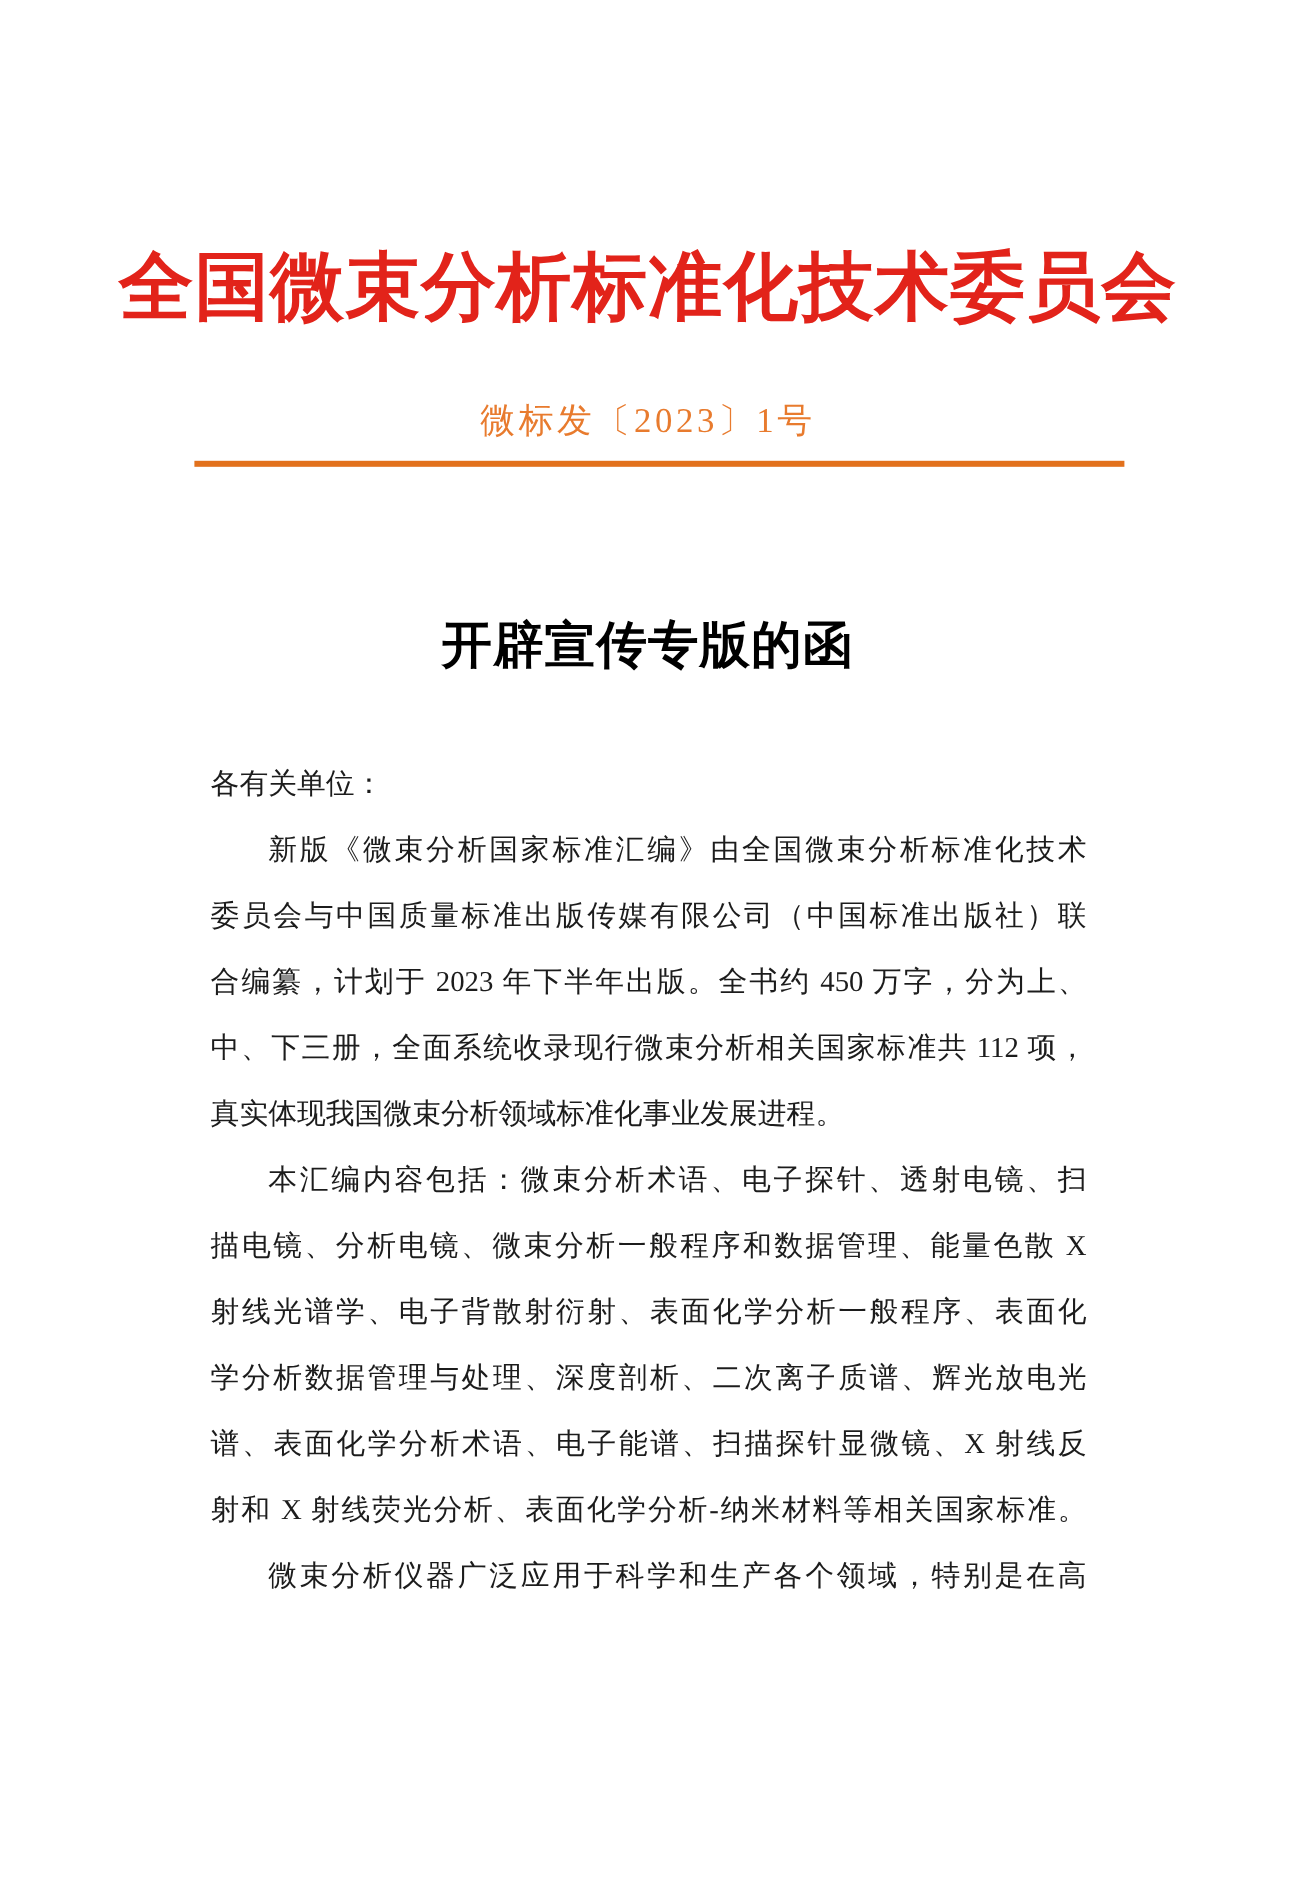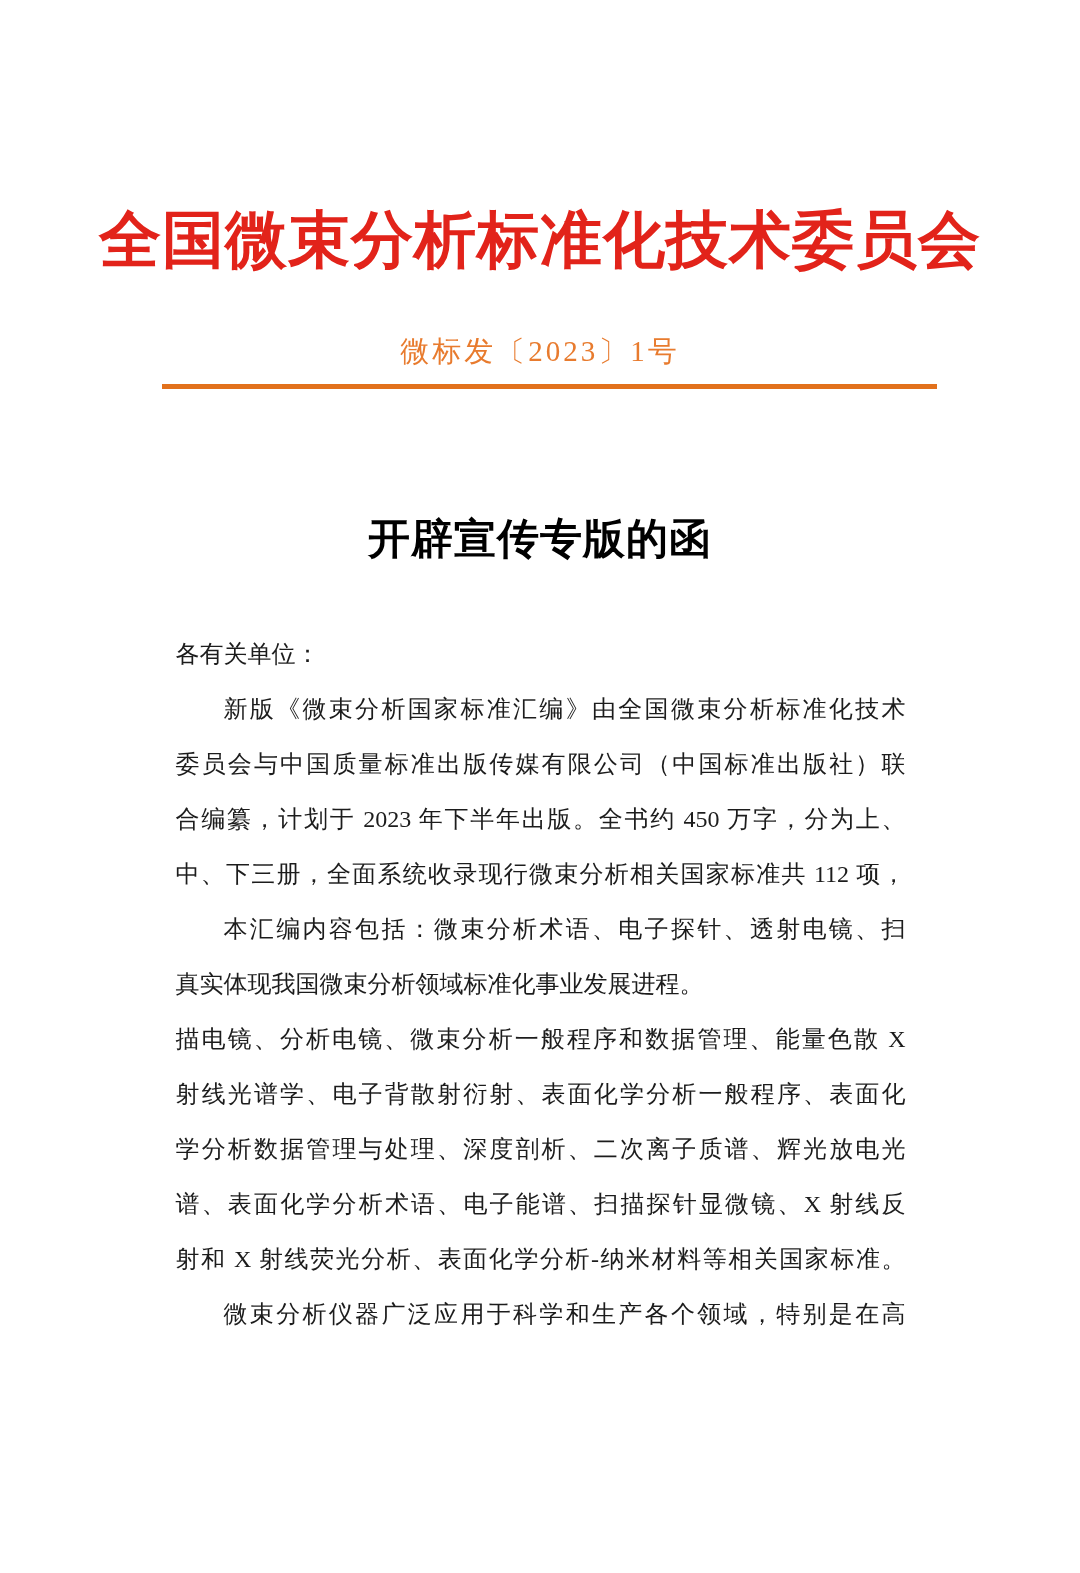--- a/index.html
+++ b/index.html
@@ -85,22 +85,22 @@
   <div class="letter-title">
     <div>开辟宣传专版的函</div>
   </div>
 
   <div class="letter-body">
       <div class="body-line">各有关单位：</div>
       <div class="body-line indent justify">新版《微束分析国家标准汇编》由全国微束分析标准化技术</div>
       <div class="body-line justify">委员会与中国质量标准出版传媒有限公司（中国标准出版社）联</div>
       <div class="body-line justify">合编纂，计划于 2023 年下半年出版。全书约 450 万字，分为上、</div>
       <div class="body-line justify">中、下三册，全面系统收录现行微束分析相关国家标准共 112 项，</div>
+      <div class="body-line">真实体现我国微束分析领域标准化事业发展进程。</div>
       <div class="body-line indent justify">本汇编内容包括：微束分析术语、电子探针、透射电镜、扫</div>
-      <div class="body-line">真实体现我国微束分析领域标准化事业发展进程。</div>
       <div class="body-line justify">描电镜、分析电镜、微束分析一般程序和数据管理、能量色散 X</div>
       <div class="body-line justify">射线光谱学、电子背散射衍射、表面化学分析一般程序、表面化</div>
       <div class="body-line justify">学分析数据管理与处理、深度剖析、二次离子质谱、辉光放电光</div>
       <div class="body-line justify">谱、表面化学分析术语、电子能谱、扫描探针显微镜、X 射线反</div>
       <div class="body-line justify">射和 X 射线荧光分析、表面化学分析-纳米材料等相关国家标准。</div>
       <div class="body-line indent justify">微束分析仪器广泛应用于科学和生产各个领域，特别是在高</div>
     </div>
 </div>
 
 </body></html>

